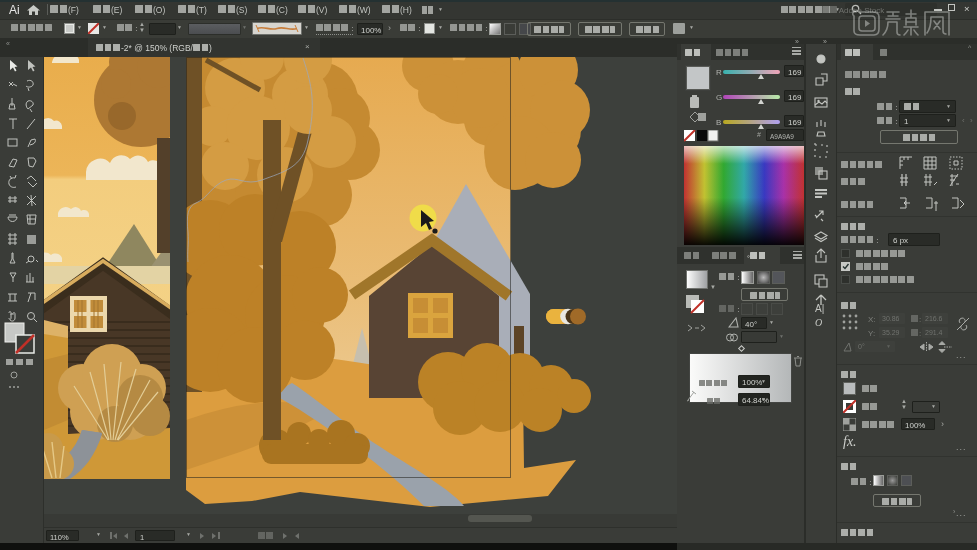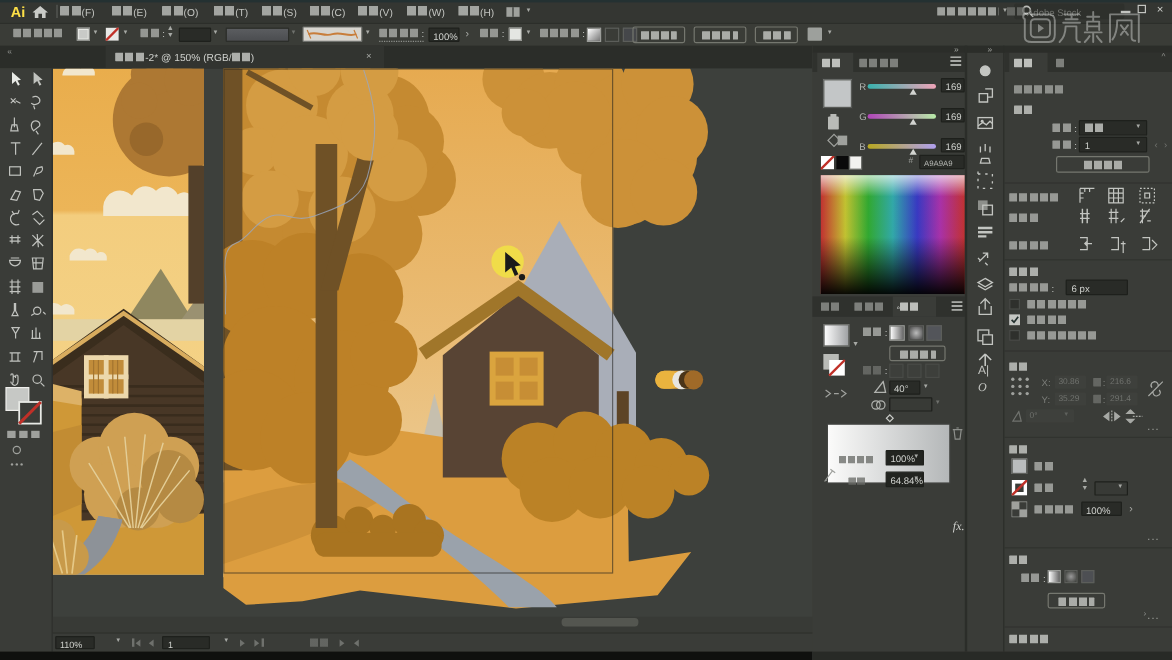--- a/index.html
+++ b/index.html
@@ -12,21 +12,21 @@
 .s7{height:6.5px;background:repeating-linear-gradient(90deg,currentColor 0 6px,transparent 6px 7.5px);}
 .fld{background:#292b27;border:1px solid #1e201c;border-radius:1px;color:#cfd1cd;font-size:8px;}
 .btn{border:1px solid #75776f;border-radius:2px;color:#c9cbc7;font-size:8px;text-align:center;}
 .dd{color:#a7a9a5;font-size:5px;}
 .dim{color:#7c7e7a;}
 .hr{height:1px;background:#31332f;}
 </style></head><body>
 <div id="app">
 
 <div style="left:0;top:0;width:977px;height:19px;background:#34363297;background:#343632;border-top:2px solid #243132;"></div>
-<div class="t" style="left:9px;top:3px;font-size:12px;font-weight:bold;color:#fde047;">Ai</div>
+<div class="t" style="left:9px;top:3px;font-size:12px;font-weight:normal;color:#e5e5e5;">Ai</div>
 <svg style="left:27px;top:5px;" width="13" height="11" viewBox="0 0 13 11">
       <path d="M6.5 0 L13 5.5 L11 5.5 L11 10 L8 10 L8 6.5 L5 6.5 L5 10 L2 10 L2 5.5 L0 5.5 Z" fill="#c9cbc7"></path>
     </svg>
 <div style="left:47px;top:4px;width:1px;height:11px;background:#5a5c58;"></div>
 <div class="t" style="left:50px;top:5px;"><span class="zh s9" style="width:18px;color:#c2c4c0"></span>(F)</div>
 <div class="t" style="left:93px;top:5px;"><span class="zh s9" style="width:18px;color:#c2c4c0"></span>(E)</div>
 <div class="t" style="left:135px;top:5px;"><span class="zh s9" style="width:18px;color:#c2c4c0"></span>(O)</div>
 <div class="t" style="left:178px;top:5px;"><span class="zh s9" style="width:18px;color:#c2c4c0"></span>(T)</div>
 <div class="t" style="left:218px;top:5px;"><span class="zh s9" style="width:18px;color:#c2c4c0"></span>(S)</div>
 <div class="t" style="left:258px;top:5px;"><span class="zh s9" style="width:18px;color:#c2c4c0"></span>(C)</div>
@@ -36,21 +36,21 @@
 <div style="left:422px;top:6px;width:11px;height:8px;background:#9fa19d;"></div>
 <div style="left:426.5px;top:6px;width:1.5px;height:8px;background:#343632;"></div>
 <div class="dd" style="left:438px;top:6px;">▼</div>
 <div class="t" style="left:781px;top:5px;font-size:8.5px;"><span class="zh s8" style="width:51px;color:#bdbfbb"></span></div>
 <div class="dd" style="left:835px;top:6px;">▼</div>
 <div style="left:845px;top:3px;width:92px;height:13px;background:#2e302c;border-radius:2px;"></div>
 <svg style="left:851px;top:4px;" width="11" height="11" viewBox="0 0 11 11">
       <circle cx="4.5" cy="4.5" r="3.2" fill="none" stroke="#b9bbb7" stroke-width="1.3"></circle>
       <path d="M7 7 L10 10" stroke="#b9bbb7" stroke-width="1.3"></path>
     </svg>
-<div class="t" style="left:839px;top:6px;font-size:8px;color:#70726e;"><span class="zh s8" style="width:15px;color:#70726e"></span> Adobe Stock</div>
+<div class="t" style="left:822px;top:6px;font-size:8px;color:#70726e;"><span class="zh s8" style="width:15px;color:#70726e"></span> Adobe Stock</div>
 <div style="left:934px;top:9px;width:8px;height:1.5px;background:#c2c4c0;"></div>
 <div style="left:948px;top:4px;width:7px;height:7px;border:1.4px solid #c2c4c0;"></div>
 <div class="t" style="left:964px;top:3px;font-size:9.5px;color:#d2d4d0;">×</div>
 
 <div style="left:0;top:19px;width:977px;height:19px;background:#3a3c37;border-top:1px solid #2c2e2a;"></div>
 <div class="t" style="left:11px;top:24px;font-size:8px;"><span class="zh s8" style="width:41px;color:#aeb0ac"></span></div>
 <div style="left:64px;top:23px;width:11px;height:11px;background:#c8cac7;border:1px solid #8b8d89;box-shadow:0 0 0 1px #e8eae6 inset;"></div>
 <div class="dd" style="left:77px;top:24px;">▼</div>
 <svg style="left:88px;top:23px;" width="11" height="11" viewBox="0 0 11 11">
       <rect width="11" height="11" fill="#e8e8e6"></rect>
@@ -573,21 +573,21 @@
 <div class="fld" style="left:912px;top:401px;width:28px;height:12px;background:#35373360;"></div>
 <div class="dd" style="left:931px;top:403px;">▼</div>
 <svg style="left:843px;top:418px;" width="13" height="13" viewBox="0 0 13 13">
       <rect width="6.5" height="6.5" fill="#9fa19d"></rect>
       <rect x="6.5" y="6.5" width="6.5" height="6.5" fill="#9fa19d"></rect>
       <rect width="13" height="13" fill="none" stroke="#9fa19d"></rect>
     </svg>
 <div class="t" style="left:862px;top:421px;font-size:8px;"><span class="zh s8" style="width:33px;color:#b1b3af"></span></div>
 <div class="fld" style="left:901px;top:418px;width:34px;height:12px;padding:1.5px 0 0 3px;">100%</div>
 <div class="t" style="left:941px;top:419px;font-size:9px;color:#a7a9a5;">›</div>
-<div class="t" style="left:794px;top:434px;font-size:10px;font-style:italic;color:#cdcfcb;font-family:'Liberation Serif';">fx.</div>
+<div class="t" style="left:843px;top:434px;font-size:14px;font-style:italic;color:#cdcfcb;font-family:'Liberation Serif';">fx.</div>
 <div class="t" style="left:956px;top:442px;font-size:9px;color:#9fa19d;letter-spacing:1px;">...</div>
 <div class="hr" style="left:837px;top:456px;width:140px;"></div>
 <div class="t" style="left:841px;top:462px;font-size:8.5px;"><span class="zh s8" style="width:16px;color:#cdcfcb"></span></div>
 <div class="t" style="left:851px;top:478px;font-size:8px;"><span class="zh s8" style="width:16px;color:#b1b3af"></span> :</div>
 <div style="left:873px;top:475px;width:11px;height:11px;background:linear-gradient(90deg,#fff,#666);border:1px solid #9b9d99;"></div>
 <div style="left:887px;top:475px;width:11px;height:11px;background:radial-gradient(circle,#999,#3a3c38);border:1px solid #5c5e5a;"></div>
 <div style="left:901px;top:475px;width:11px;height:11px;background:#4d4f53;border:1px solid #5c5e5a;"></div>
 <div class="btn" style="left:873px;top:494px;width:48px;height:13px;padding-top:2.5px;"><span class="zh s8" style="width:30px;color:#c9cbc7"></span></div>
 <div class="t" style="left:956px;top:508px;font-size:9px;color:#9fa19d;letter-spacing:1px;">...</div>
 <div class="hr" style="left:837px;top:522px;width:140px;"></div>

